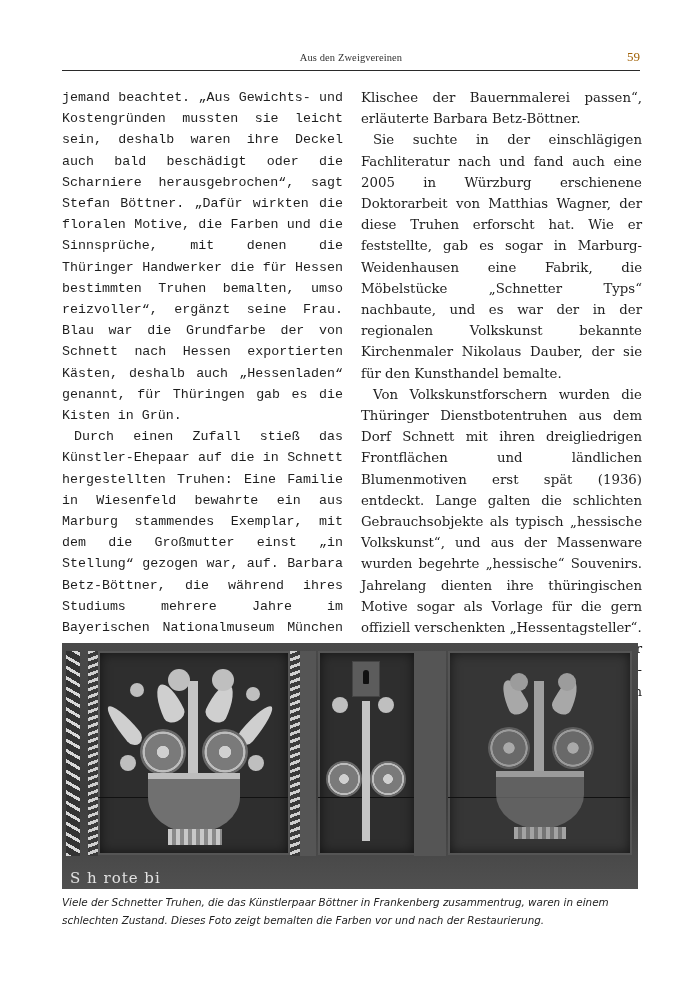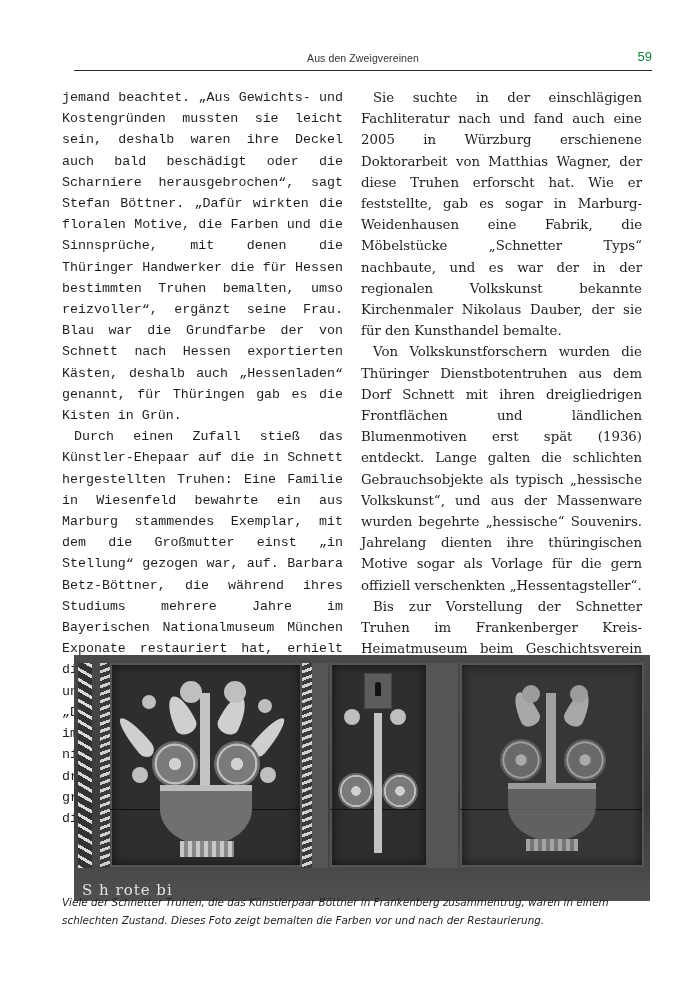--- a/index.html
+++ b/index.html
@@ -1,26 +1,26 @@
 <!DOCTYPE html>
 <html><head>
 <meta charset="utf-8">
 <style>
   html, body { margin: 0; padding: 0; }
   body {
     width: 700px; height: 988px; background: #ffffff; position: relative; overflow: hidden;
     color: #1e1e1e;
   }
   .running-head {
-    position: absolute; left: 74px; top: 46px; width: 578px; height: 24px;
+    position: absolute; left: 62px; top: 46px; width: 578px; height: 24px;
     border-bottom: 1.6px solid #2a2a2a;
-    font-family: Liberation Sans, sans-serif; font-size: 10.5px; color: #333;
+    font-family: Liberation Serif, serif; font-size: 10.5px; color: #333;
   }
   .running-head .title { position: absolute; left: 0; right: 0; top: 6px; text-align: center; letter-spacing: 0.1px; }
-  .running-head .pageno { position: absolute; right: 0; top: 3px; font-size: 13px; color: #15803d; }
+  .running-head .pageno { position: absolute; right: 0; top: 3px; font-size: 13px; color: #a16207; }
 
   .column {
     position: absolute; top: 87px; width: 281px;
     font-family: "DejaVu Serif", serif; font-size: 13.3px; line-height: 21.2px;
     text-align: justify; hyphens: manual;
   }
   .col-left { left: 62px; font-family: Liberation Mono, monospace; }
   .col-right { left: 361px; }
   .column p { margin: 0; text-indent: 0; }
   .column p.indent { text-indent: 12px; }
@@ -70,26 +70,27 @@
   <span class="title">Aus den Zweigvereinen</span>
   <span class="pageno">59</span>
 </header>
 
 <div class="column col-left">
   <p>jemand beachtet. „Aus Gewichts- und Kos­tengründen mussten sie leicht sein, deshalb waren ihre Deckel auch bald beschädigt oder die Scharniere herausgebrochen“, sagt Stefan Böttner. „Dafür wirkten die floralen Motive, die Farben und die Sinnsprüche, mit denen die Thüringer Handwerker die für Hessen be­stimmten Truhen bemalten, umso reizvoller“, ergänzt seine Frau. Blau war die Grundfarbe der von Schnett nach Hessen exportierten Kästen, deshalb auch „Hessenladen“ genannt, für Thüringen gab es die Kisten in Grün.</p>
   <p class="indent">Durch einen Zufall stieß das Künstler-Ehe­paar auf die in Schnett hergestellten Truhen: Eine Familie in Wiesenfeld bewahrte ein aus Marburg stammendes Exemplar, mit dem die Großmutter einst „in Stellung“ gezogen war, auf. Barbara Betz-Böttner, die während ihres Studiums mehrere Jahre im Bayerischen Na­tionalmuseum München Exponate restauriert hat, erhielt diese Mägdetruhe zur Aufarbei­tung und war von den Farben begeistert. „Das Besondere an ihnen sind ihre immer nach gleichem Muster, aber niemals gleich bemal­ten dreigliedrigen Fronten und die große, ausdrucksstarke Farbsprache, die nicht in das</p>
 </div>
 
 <div class="column col-right">
+  <p>Klischee der Bauernmalerei passen“, erläuter­te Barbara Betz-Böttner.</p>
   <p class="indent">Sie suchte in der einschlägigen Fachlitera­tur nach und fand auch eine 2005 in Würz­burg erschienene Doktorarbeit von Matthias Wagner, der diese Truhen erforscht hat. Wie er feststellte, gab es sogar in Marburg-Weiden­hausen eine Fabrik, die Möbelstücke „Schnet­ter Typs“ nachbaute, und es war der in der regionalen Volkskunst bekannte Kirchenmaler Nikolaus Dauber, der sie für den Kunsthandel bemalte.</p>
   <p class="indent">Von Volkskunstforschern wurden die Thü­ringer Dienstbotentruhen aus dem Dorf Schnett mit ihren dreigliedrigen Frontflä­chen und ländlichen Blumenmotiven erst spät (1936) entdeckt. Lange galten die schlich­ten Gebrauchsobjekte als typisch „hessische Volkskunst“, und aus der Massenware wurden begehrte „hessische“ Souvenirs. Jahrelang dienten ihre thüringischen Motive sogar als Vorlage für die gern offiziell verschenkten „Hessentagsteller“.</p>
   <p class="indent">Bis zur Vorstellung der Schnetter Truhen im Frankenberger Kreis-Heimatmuseum beim Ge­schichtsverein hat das Ehepaar Böttner in der</p>
 </div>
 
-<figure class="photo" style="margin:12px;" aria-label="Painted chest front with three panels showing floral bouquets in vases; left half restored, right half unrestored">
+<figure class="photo" style="margin:0;" aria-label="Painted chest front with three panels showing floral bouquets in vases; left half restored, right half unrestored">
 
   <div class="wave" style="left:4px; top:8px; height:205px;"></div>
   <div class="twist" style="left:26px; top:8px; height:205px;"></div>
 
   <div class="panel" style="left:36px; top:8px; width:188px; height:200px;"></div>
   <div class="divider" style="left:36px; top:154px; width:190px;"></div>
   <div class="bouquet" style="left:36px; top:8px; width:188px; height:200px;">
     <div class="stem" style="left:90px; top:30px; width:10px; height:95px;"></div>
     <div class="leaf" style="left:60px; top:32px; width:22px; height:40px; transform:rotate(-25deg);"></div>
     <div class="leaf" style="left:112px; top:32px; width:22px; height:40px; transform:rotate(25deg);"></div>

